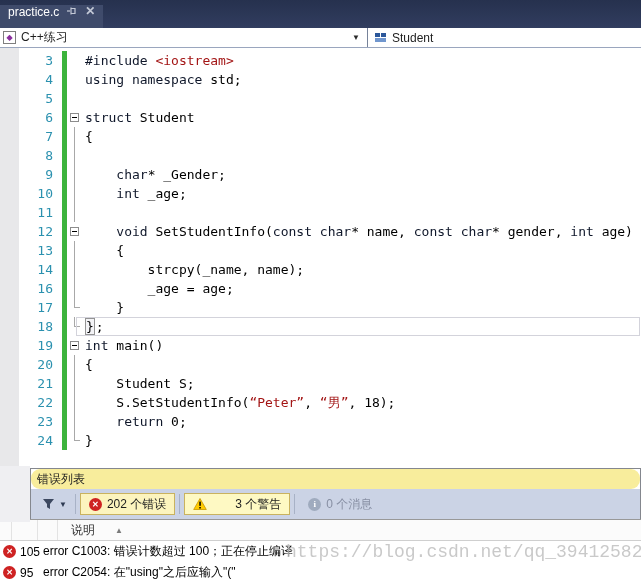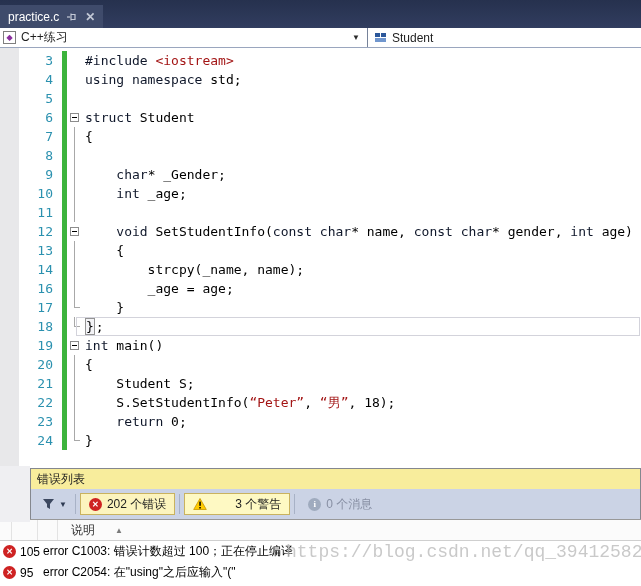--- a/index.html
+++ b/index.html
@@ -8,21 +8,21 @@
     font-family:"Liberation Sans",sans-serif;background:#fff;
     -webkit-font-smoothing:none;
   }
   
   .tabstrip{
     height:28px;background:linear-gradient(#26314E,#313D5F);
     display:flex;align-items:flex-end;
   }
   .doc-tab{
     height:23px;background:#3F4B6B;color:#FFFFFF;font-size:12px;
-    display:flex;align-items:center;gap:7px;padding:0 8px;
+    display:flex;gap:7px;padding:0 8px;
   }
   .pin-ic svg{display:block;}
   .close-ic{color:#C3C9D6;font-size:12px;font-weight:bold;line-height:12px;}
   
   .navbar{
     height:19px;background:#FFFFFF;border-bottom:1px solid #9AA6BE;
     display:flex;align-items:stretch;font-size:12px;color:#1E1E1E;
   }
   .nav-left{width:367px;display:flex;align-items:center;border-right:1px solid #768299;}
   .cpp-ic{
@@ -51,21 +51,21 @@
   .code .t{color:#000000;}
   .code .b{border:1px solid #949494;background:#F4F4F7;margin-right:1px;}
   .cl.current::after{
     content:"";position:absolute;left:76px;right:1px;top:0;bottom:0;
     border:1px solid #D3D3DB;pointer-events:none;
   }
   
   .error-panel{position:absolute;left:0;top:466px;width:641px;height:120px;background:#FFFFFF;}
   .ep-leftpad{position:absolute;left:0;top:0;width:30px;height:56px;background:#EFEFF2;}
   .ep-top{margin:2px 0 0 30px;border:1px solid #84878E;border-bottom:0;}
-  .ep-title{height:20px;background:#F8ED9C;display:flex;align-items:center;padding-left:6px;font-size:12px;color:#1E1E1E;}
+  .ep-title{height:20px;background:#F8ED9C;display:flex;align-items:center;padding-left:6px;font-size:12px;color:#1E1E1E;border-radius:9px;}
   .ep-toolbar{height:30px;background:#CBD3E5;display:flex;align-items:center;padding:0 5px;}
   .f-ic{display:flex;align-items:center;margin:0 2px 0 6px;}
   .f-caret{font-size:8px;color:#2E3A52;margin:0 4px 0 2px;}
   .tsep{width:1px;height:20px;background:#A8B2C6;margin:0 4px;}
   .tbtn{height:22px;display:flex;align-items:center;gap:5px;font-size:12px;padding:0 8px;color:#1E1E1E;box-sizing:border-box;}
   .tbtn.checked{background:#FCF4BE;border:1px solid #C9B25F;}
   .tbtn.plain{color:#878FA3;border:1px solid transparent;}
   .err-ico{width:13px;height:13px;border-radius:50%;background:#CE2222;color:#fff;font-size:8px;font-weight:bold;line-height:13px;text-align:center;flex:0 0 13px;}
   .warn-ico svg{display:block;}
   .info-ico{width:13px;height:13px;border-radius:50%;background:#9FABBE;color:#fff;font-size:9px;font-weight:bold;font-family:"Liberation Serif",serif;line-height:13px;text-align:center;}

